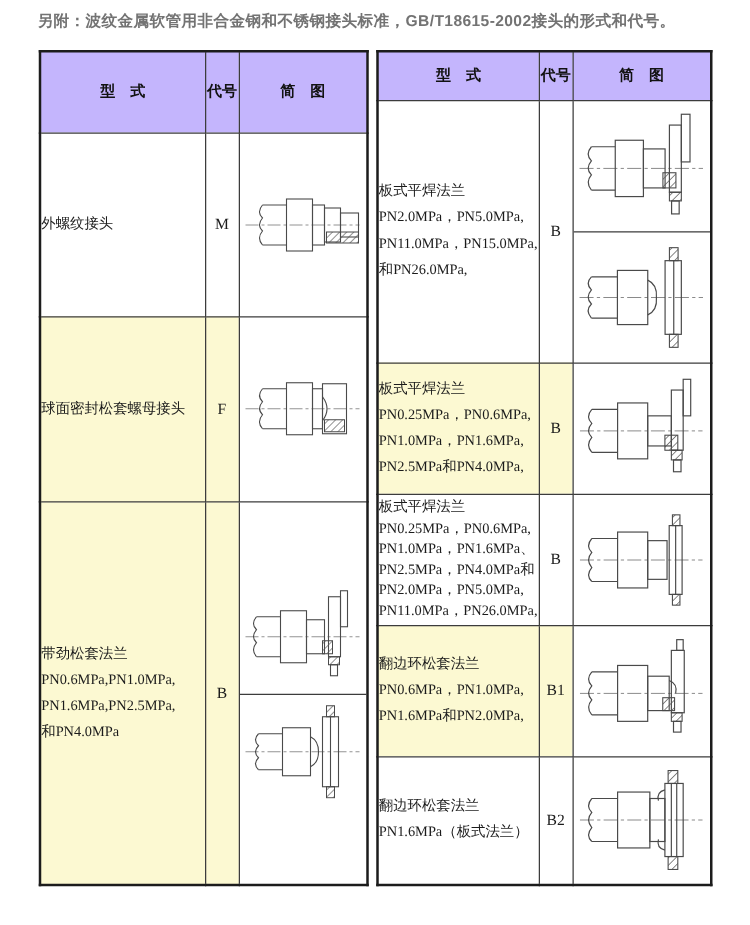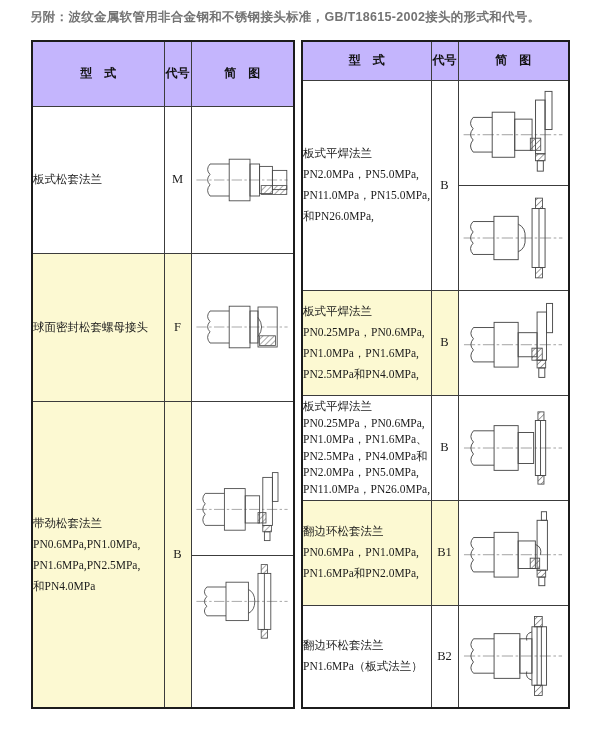--- a/index.html
+++ b/index.html
@@ -52,21 +52,21 @@
           <col style="width:103px">
         </colgroup>
       <tbody>
           <tr class="hd">
         <td>型　式</td>
         <td>代号</td>
         <td>简　图</td>
       </tr>
 
       <tr>
-        <td class="t" style="height:88px">板式松套法兰</td>
+        <td class="t" style="height:88px">外螺纹接头</td>
         <td class="c">M</td>
         <td class="d">
               <div class="dcell" style="height:86px">
           <svg class="dg" width="96" height="72" viewBox="0 0 120 90">
             <line class="cl" x1="3" y1="45" x2="117" y2="45"></line>
             <path class="s" d="M44 25 H20 M20 65 H44"></path>
             <path class="s" d="M20 25 q-6 7 0 13 q-6 7 0 13 q-6 7 0 14"></path>
             <rect class="s" x="44" y="19" width="26" height="52"></rect>
             <rect class="s" x="70" y="25" width="12" height="40"></rect>
             <rect class="s" x="82" y="28" width="16" height="34"></rect>

